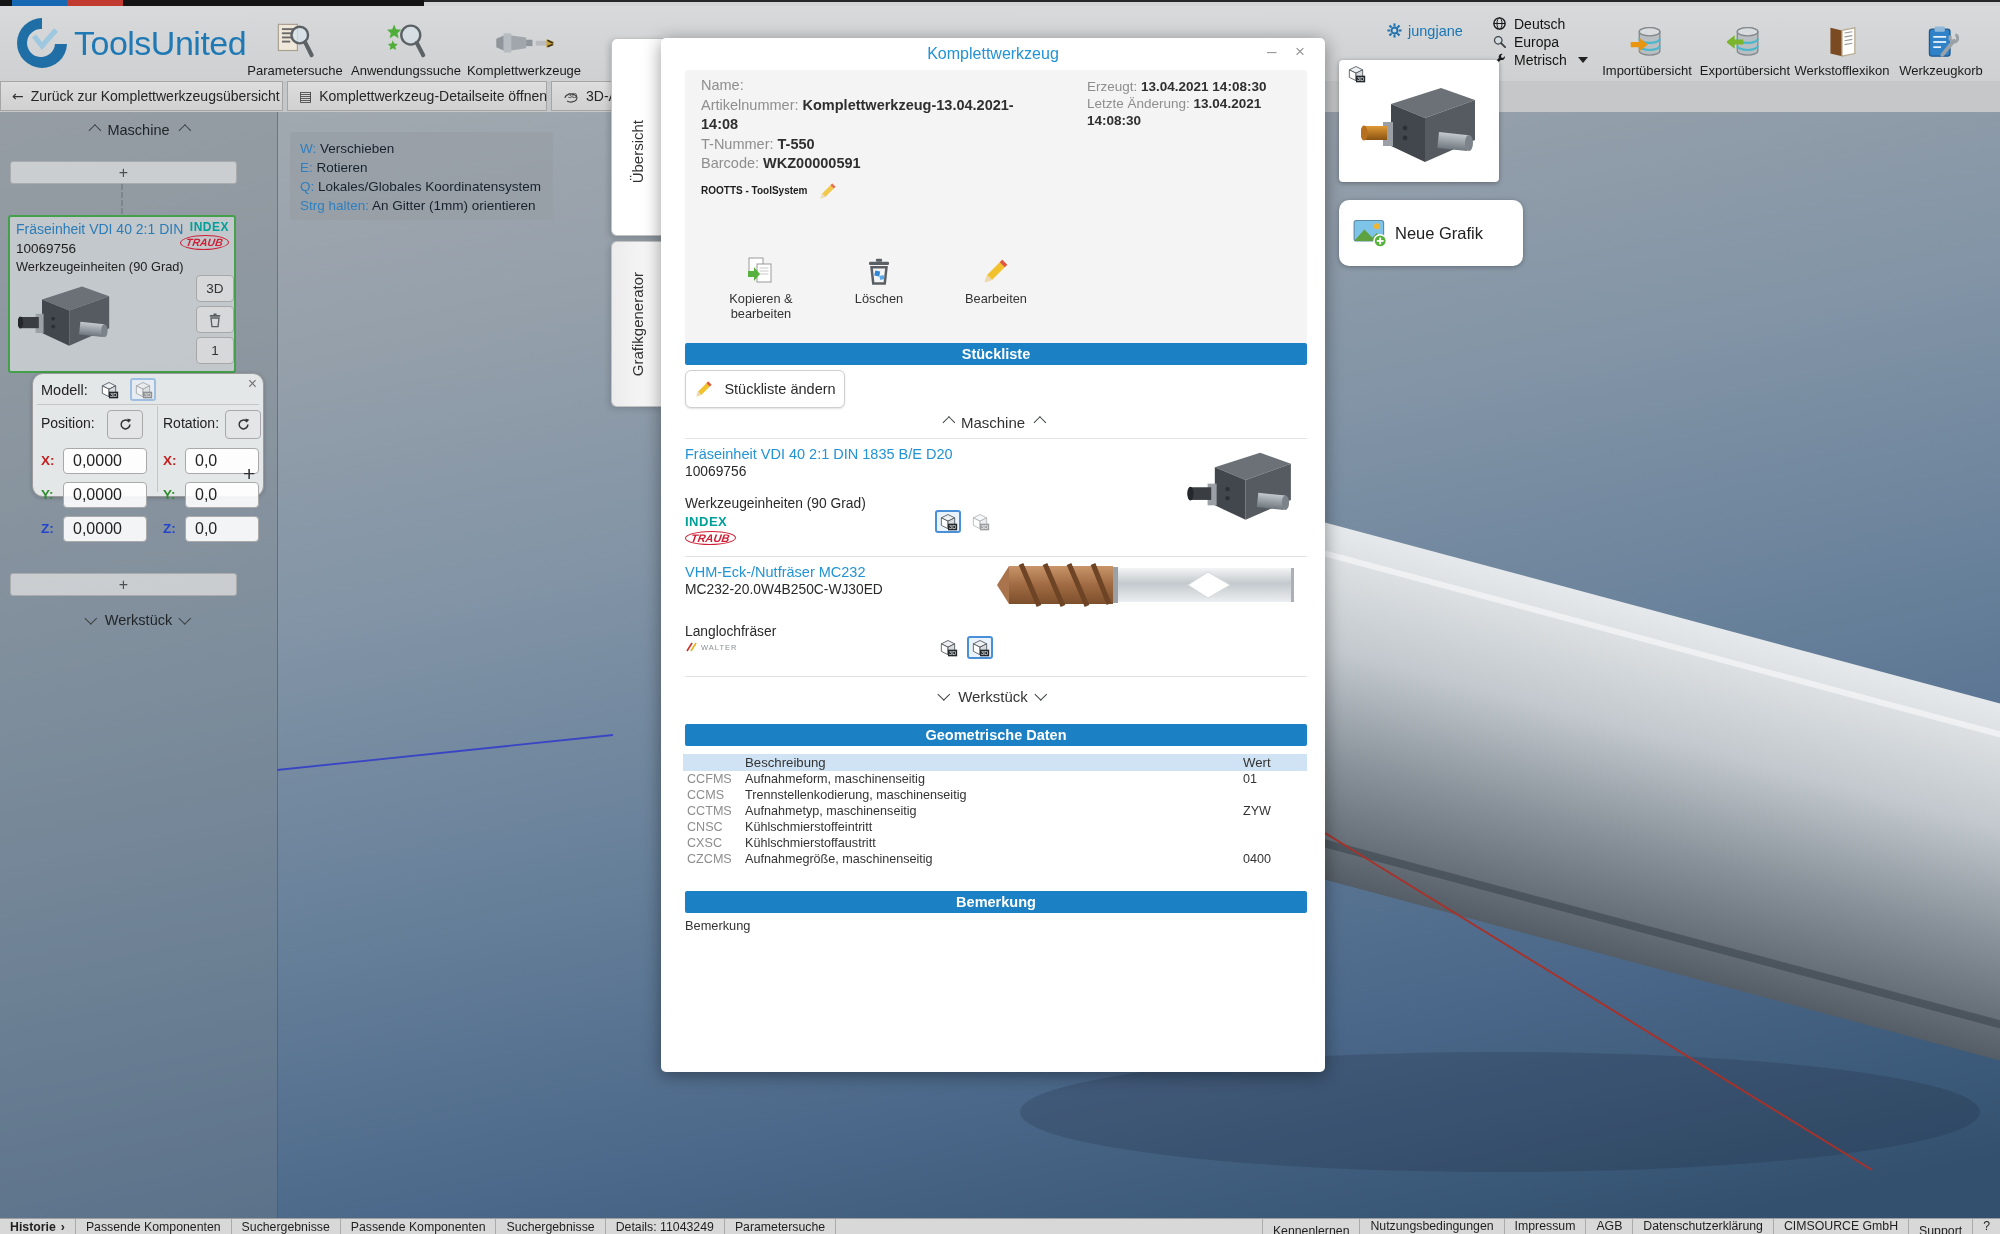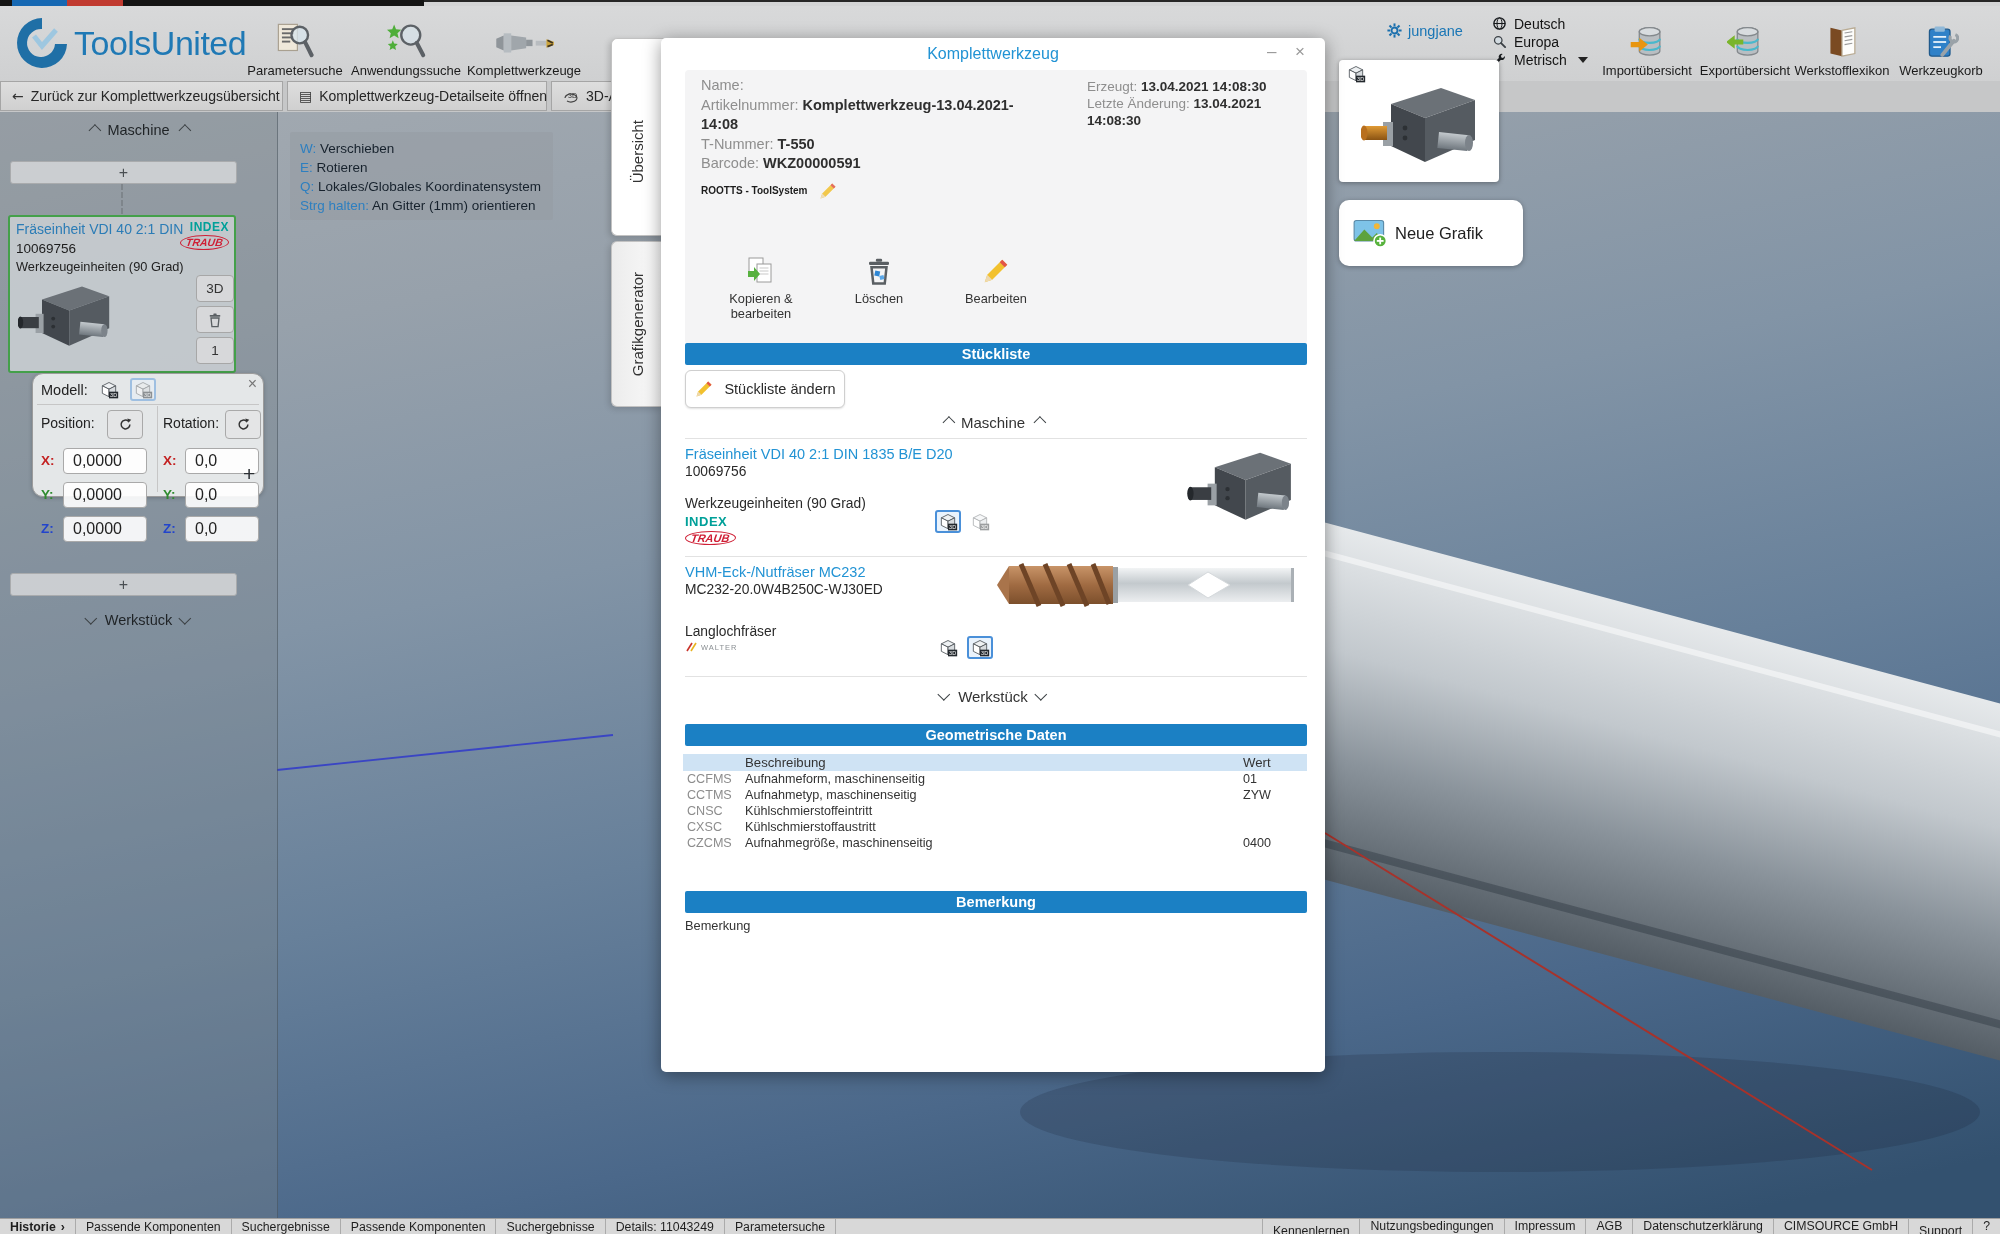--- a/index.html
+++ b/index.html
@@ -738,20 +738,25 @@
           <span class="gc-code"></span>
           <span class="gc-desc">Beschreibung</span>
           <span class="gc-val">Wert</span>
         </div>
         <div class="gr">
           <span class="gc-code">CCFMS</span>
           <span class="gc-desc">Aufnahmeform, maschinenseitig</span>
           <span class="gc-val">01</span>
         </div>
         <div class="gr">
+          <span class="gc-code">CCMS</span>
+          <span class="gc-desc">Trennstellenkodierung, maschinenseitig</span>
+          <span class="gc-val"></span>
+        </div>
+        <div class="gr">
           <span class="gc-code">CCTMS</span>
           <span class="gc-desc">Aufnahmetyp, maschinenseitig</span>
           <span class="gc-val">ZYW</span>
         </div>
         <div class="gr">
           <span class="gc-code">CNSC</span>
           <span class="gc-desc">Kühlschmierstoffeintritt</span>
           <span class="gc-val"></span>
         </div>
         <div class="gr">

